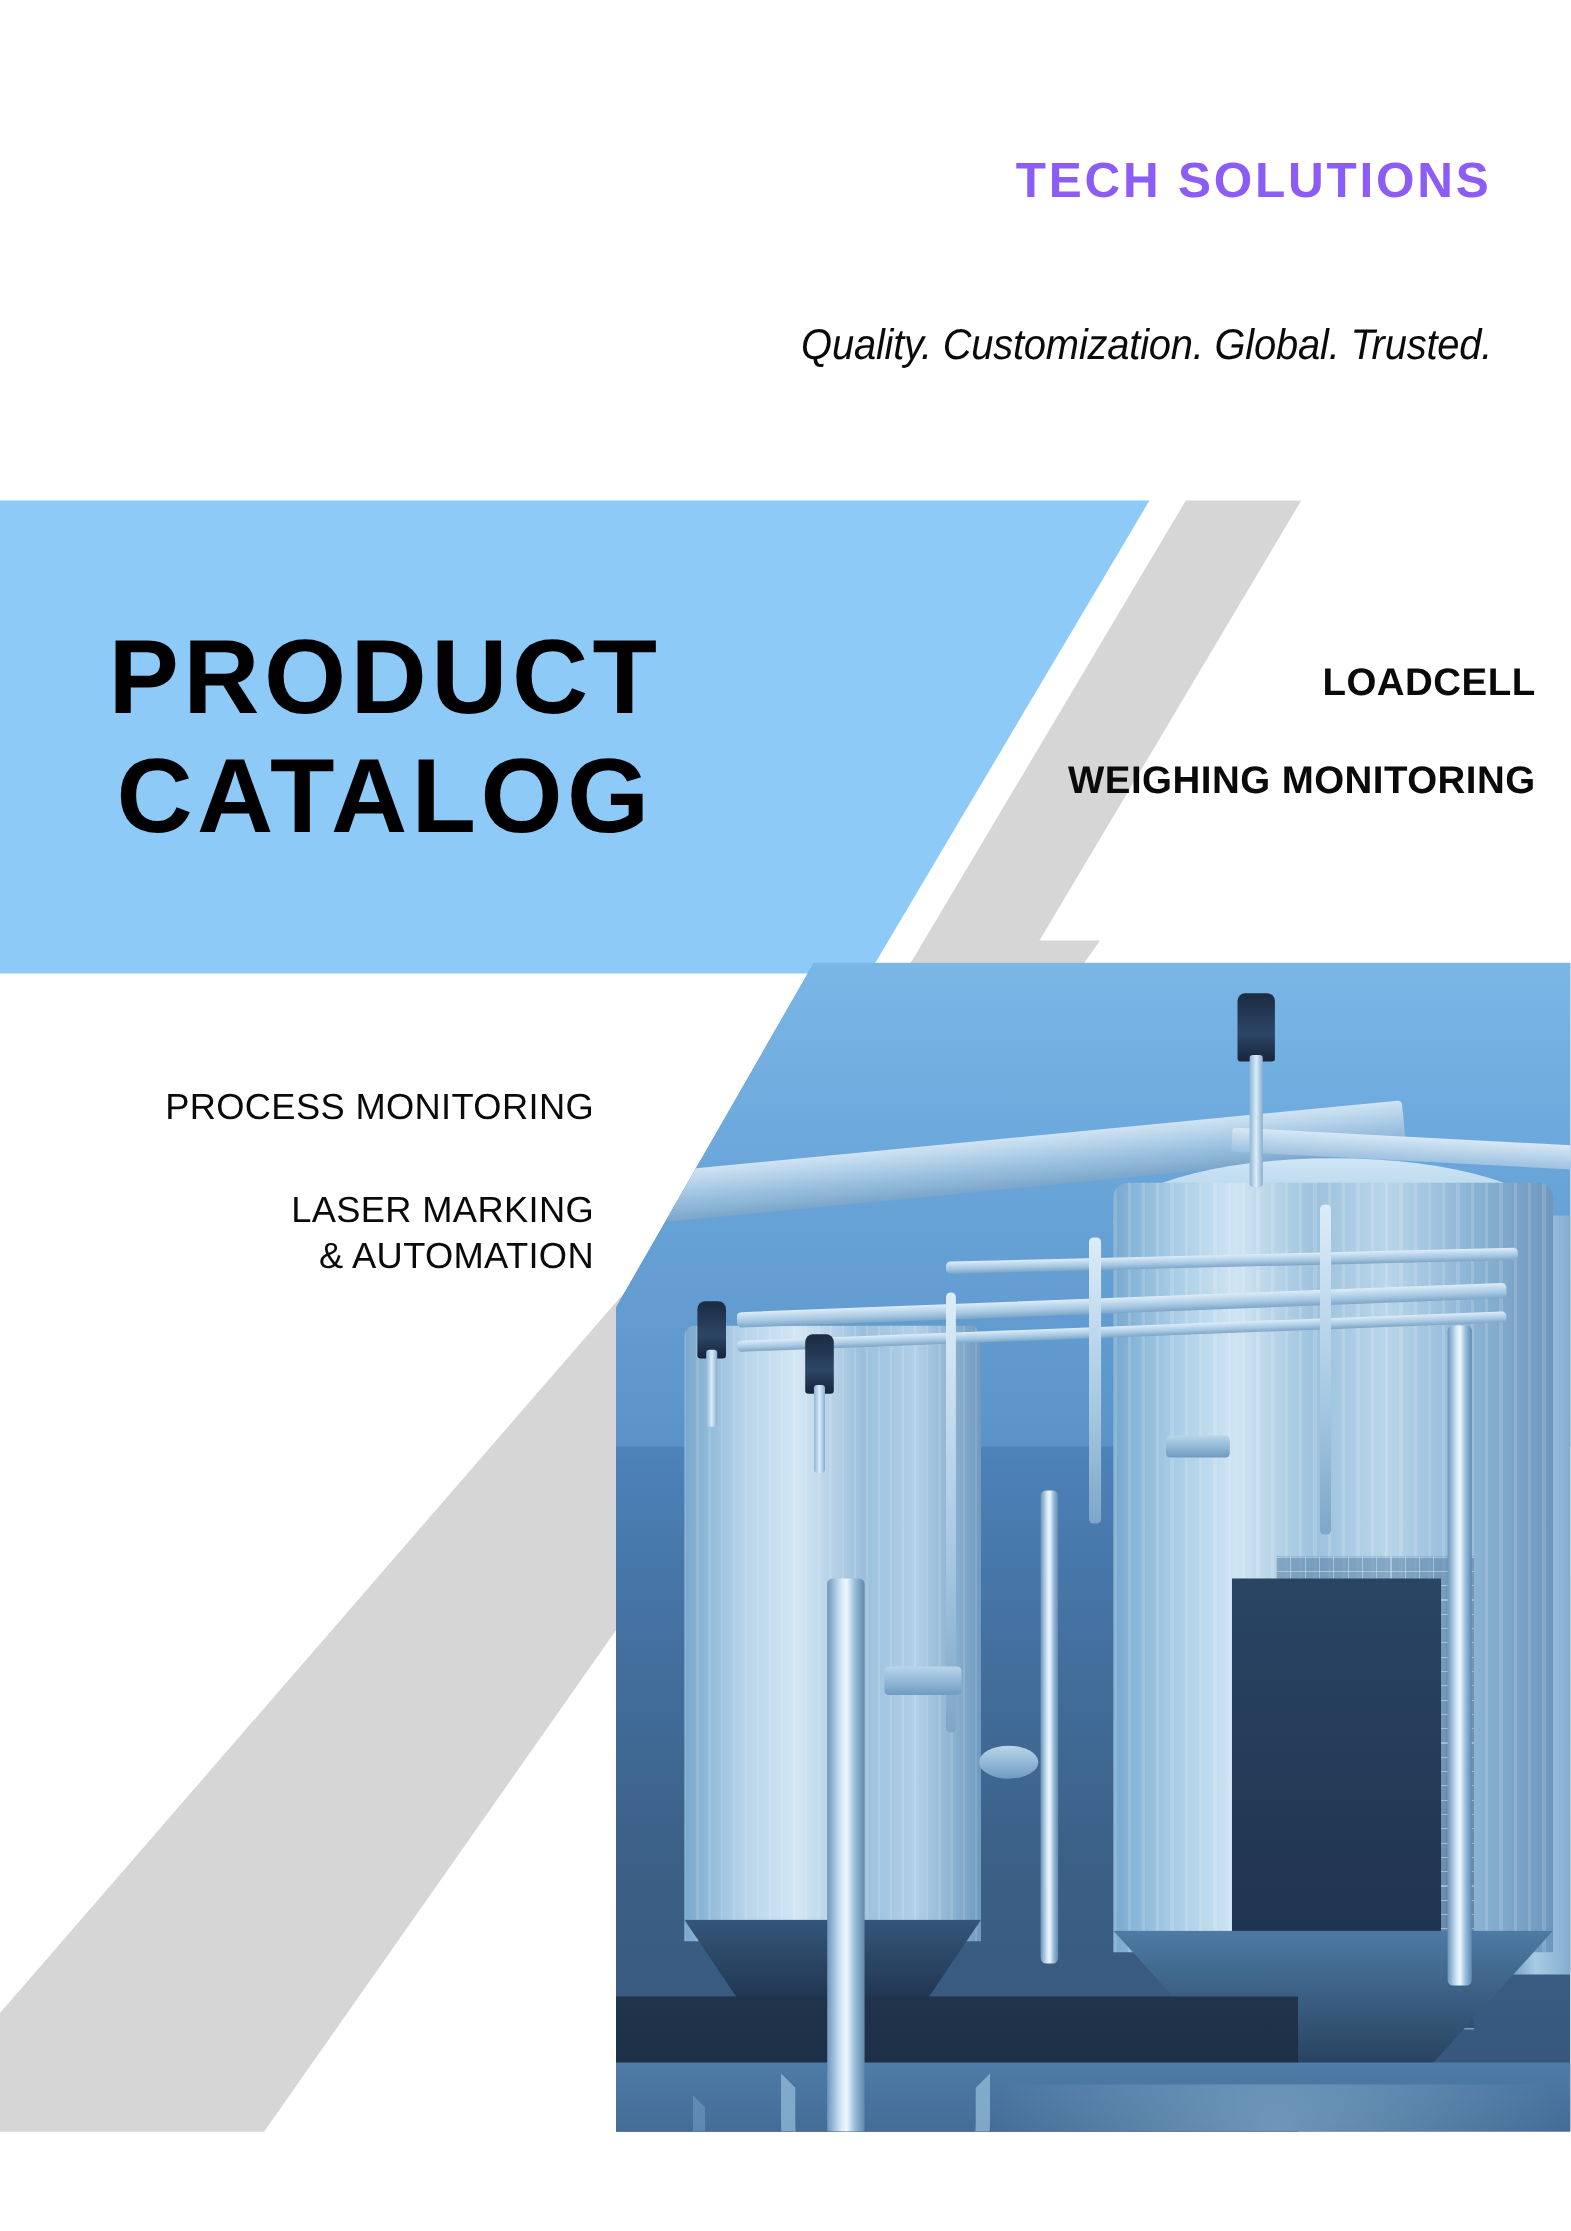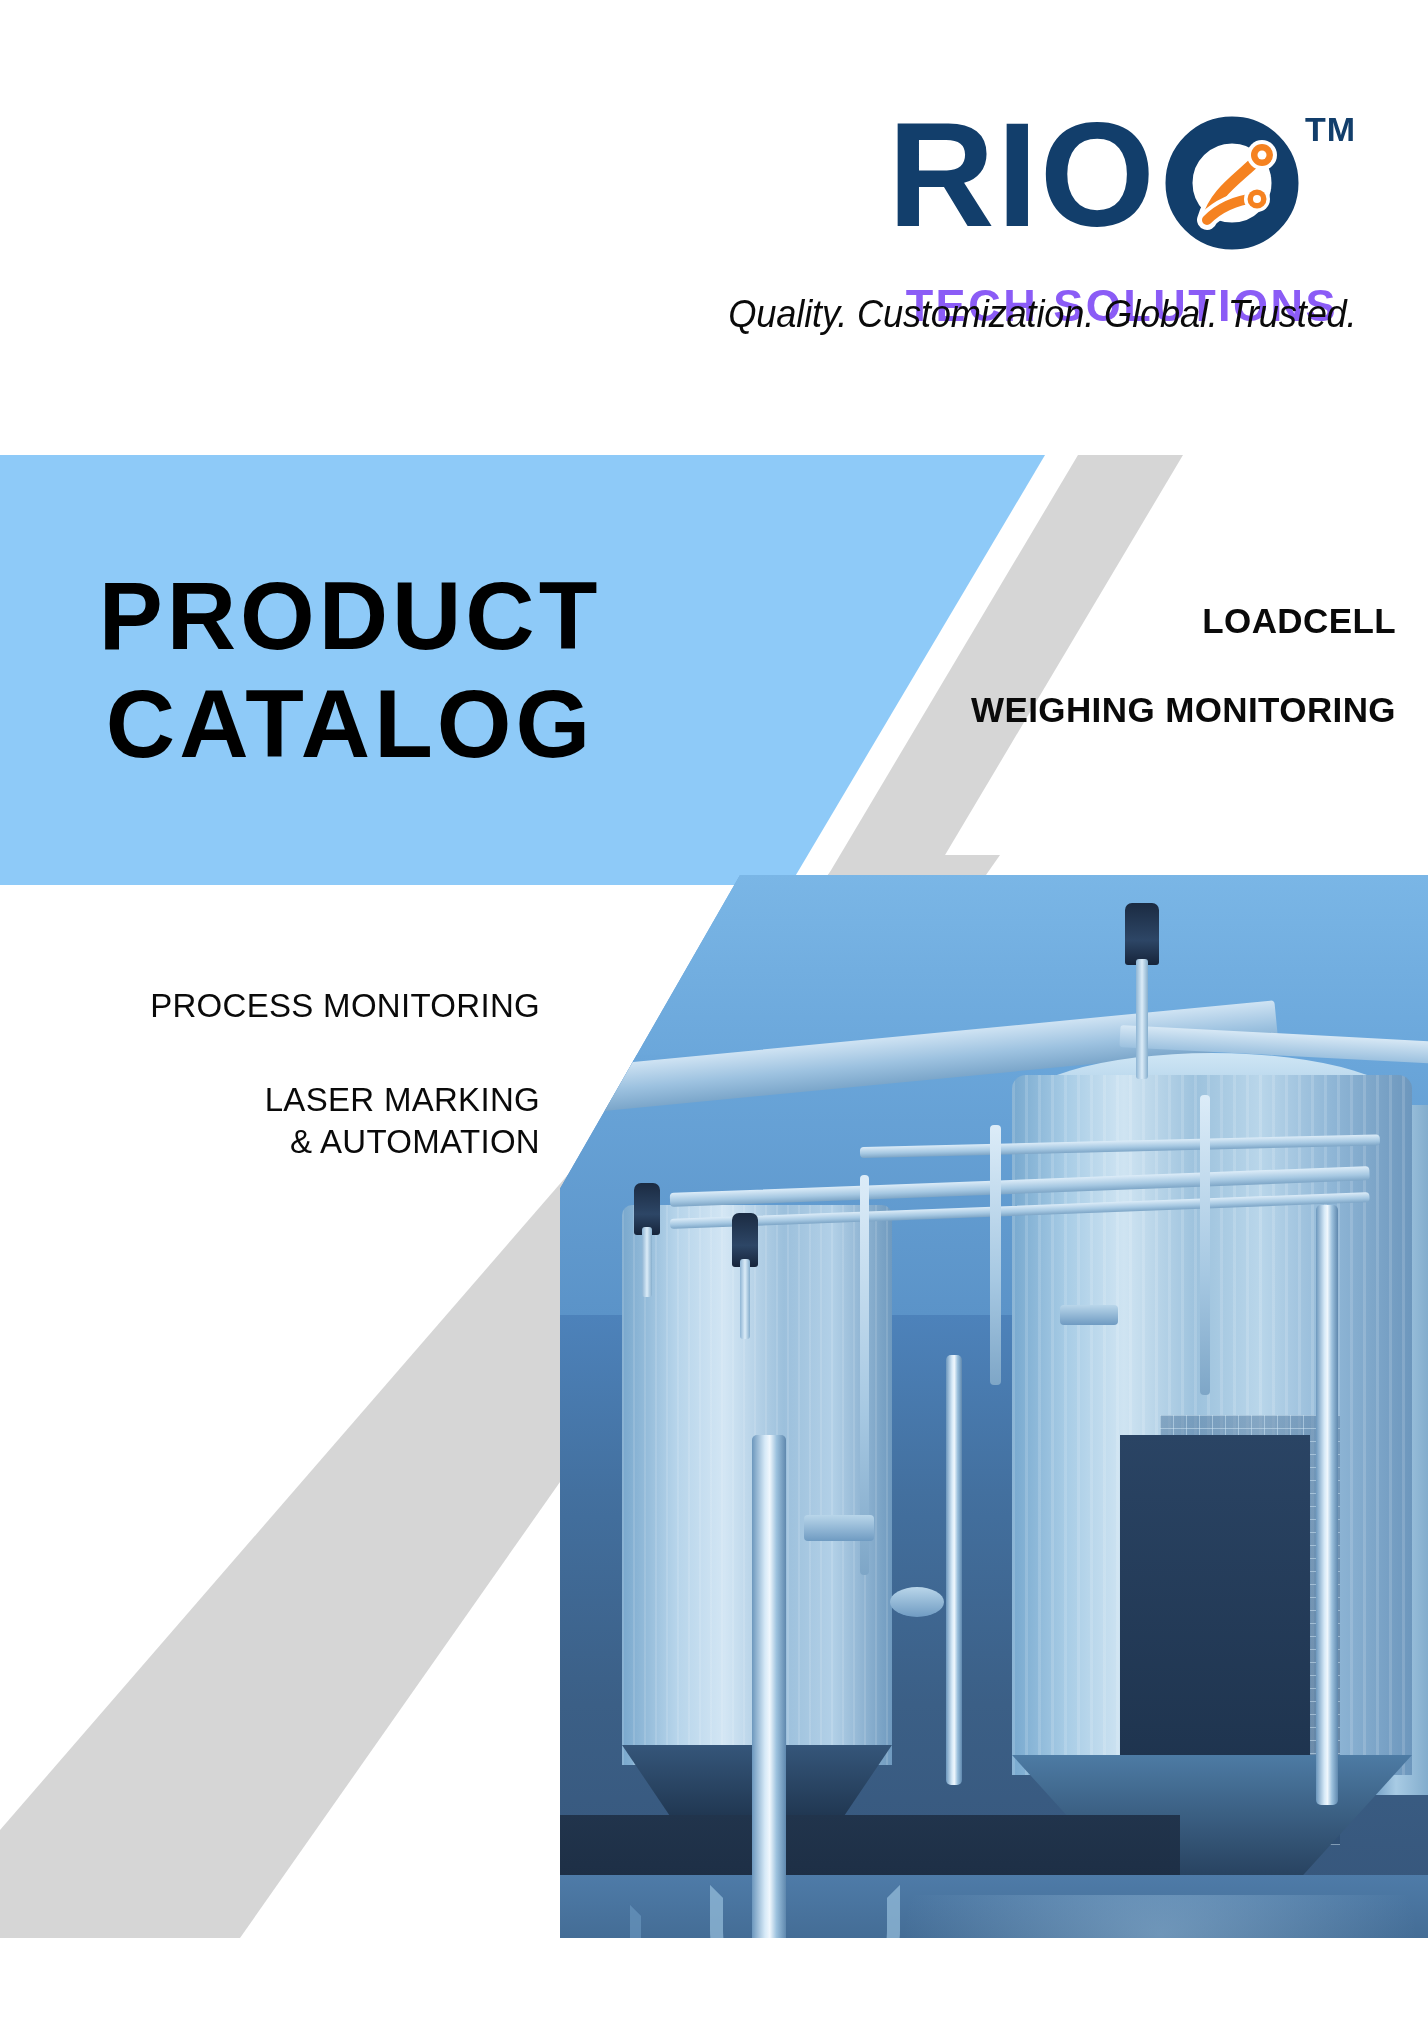--- a/index.html
+++ b/index.html
@@ -249,41 +249,20 @@
   }
 </style>
 </head>
 <body>
 
 <div id="cover">
 
   <div class="header">
 
     <div class="logo-wrap">
-      <div class="logo-row">
-        <span class="logo-ri">RIO</span>
-
-        <span class="logo-o">
-          <svg viewBox="0 0 138 138" xmlns="http://www.w3.org/2000/svg" aria-hidden="true">
-            <circle cx="69" cy="69" r="53" fill="none" stroke="#123E6B" stroke-width="27"></circle>
-            <path d="M44 106 C 52 78, 74 66, 96 44" fill="none" stroke="#FFFFFF" stroke-width="20" stroke-linecap="round"></path>
-            <path d="M44 106 C 52 78, 74 66, 96 44" fill="none" stroke="#F58220" stroke-width="11" stroke-linecap="round"></path>
-            <path d="M44 106 C 58 92, 76 86, 92 84" fill="none" stroke="#FFFFFF" stroke-width="18" stroke-linecap="round"></path>
-            <path d="M44 106 C 58 92, 76 86, 92 84" fill="none" stroke="#F58220" stroke-width="10" stroke-linecap="round"></path>
-            <circle cx="99" cy="41" r="15" fill="#FFFFFF"></circle>
-            <circle cx="99" cy="41" r="11" fill="#F58220"></circle>
-            <circle cx="99" cy="41" r="4.5" fill="#FFFFFF"></circle>
-            <circle cx="94" cy="85" r="13" fill="#FFFFFF"></circle>
-            <circle cx="94" cy="85" r="9.5" fill="#F58220"></circle>
-            <circle cx="94" cy="85" r="4" fill="#FFFFFF"></circle>
-          </svg>
-        </span>
-
-        <span class="logo-tm">TM</span>
-      </div>
 
       <div class="logo-sub">TECH SOLUTIONS</div>
     </div>
 
     <div class="tagline">Quality. Customization. Global. Trusted.</div>
   </div>
 
   <div class="shapes">
     <svg viewBox="0 0 1428 2028" xmlns="http://www.w3.org/2000/svg" aria-hidden="true">
 

